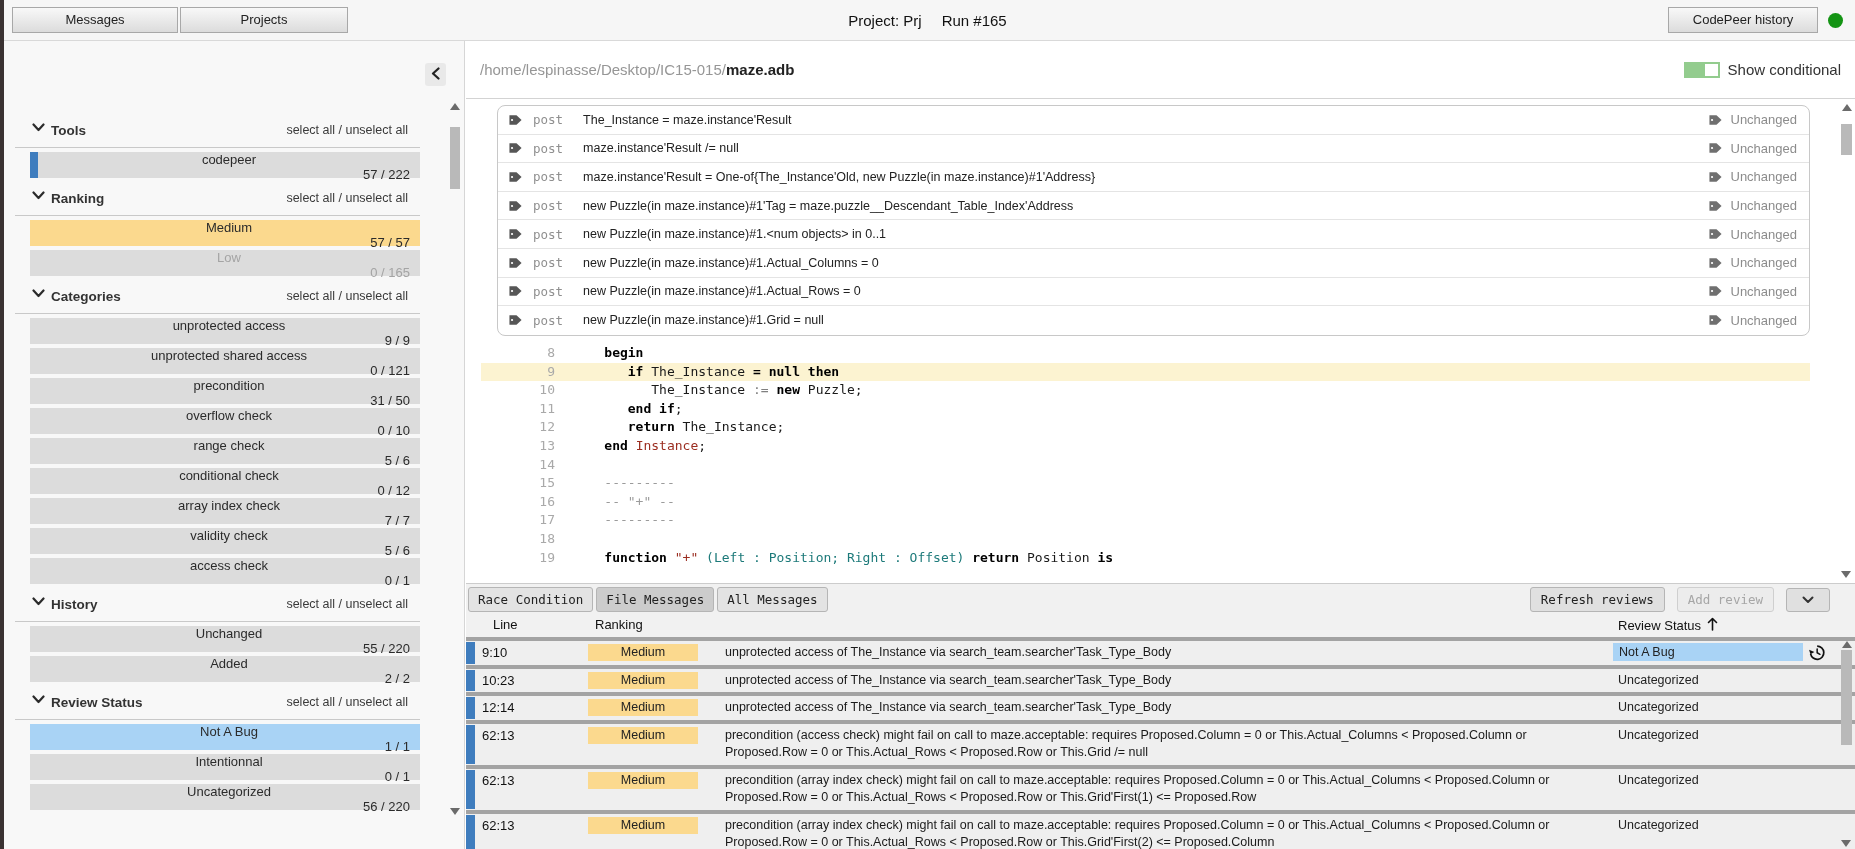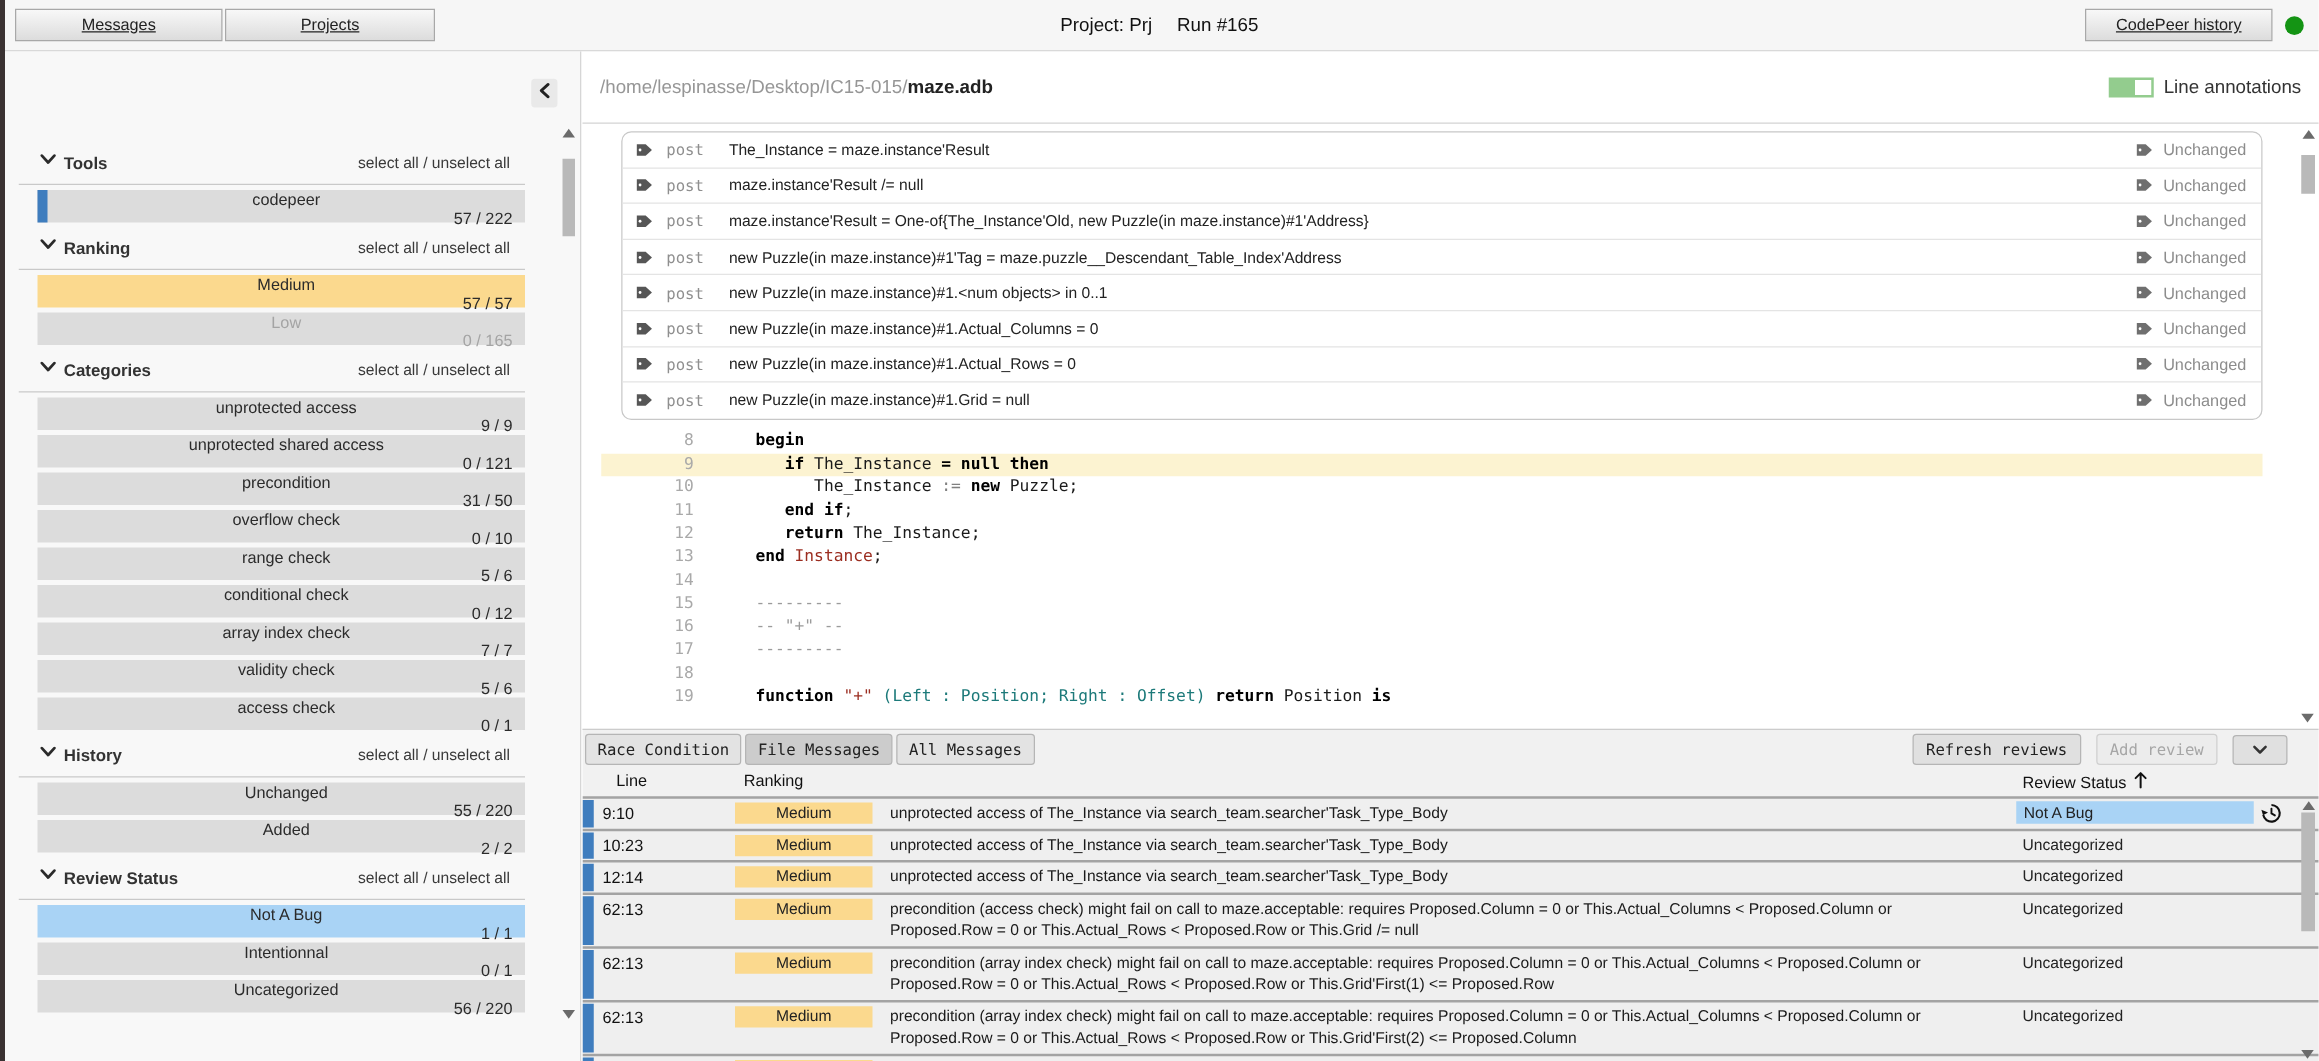--- a/index.html
+++ b/index.html
@@ -3,21 +3,21 @@
 <meta charset="utf-8">
 <style>
   html,body{margin:0;padding:0;}
   body{width:1855px;height:849px;position:relative;overflow:hidden;background:#fff;
        font-family:"Liberation Sans",sans-serif;color:#1a1a1a;}
   
   .hdr{position:absolute;left:0;top:0;width:1855px;height:40px;background:#f6f6f6;
        border-bottom:1px solid #d9d9d9;z-index:5;}
   .hbtn{position:absolute;top:7px;height:26px;box-sizing:border-box;border:1px solid #a8a8a8;
         border-radius:0;background:linear-gradient(#f8f8f8,#dcdcdc);font-size:13px;color:#222;
-        text-align:center;line-height:24px;cursor:pointer;text-decoration:underline;}
+        text-align:center;line-height:24px;cursor:pointer;}
   .hbtn-messages{left:12px;width:166px;}
   .hbtn-projects{left:180px;width:168px;}
   .hbtn-history{left:1668px;width:150px;}
   .htitle{position:absolute;left:0;right:0;top:0;height:40px;display:flex;gap:20px;
           align-items:center;justify-content:center;font-size:15px;color:#111;}
   .statusdot{position:absolute;left:1828px;top:13px;width:15px;height:15px;border-radius:50%;
              background:#149414;}
   .darkstrip{position:absolute;left:0;top:0;width:4px;height:849px;background:#3a3232;z-index:9;}
   
   .sidebar{position:absolute;left:0;top:41px;width:465px;height:808px;background:#f8f8f8;
@@ -93,21 +93,21 @@
         border:1px solid #b5b5b5;border-radius:3px;color:#222;cursor:pointer;}
   .tbtn.disabled{color:#a6a6a6;background:#ececec;border-color:#cfcfcf;}
   .tbtn-refresh{margin-right:12px;}
   .tbtn-dd{margin-left:12px;width:44px;display:inline-flex;justify-content:center;align-items:center;
            padding:4px 0;height:24px;box-sizing:border-box;}
   .thead{position:relative;height:24px;font-size:13px;color:#111;}
   .th-line{position:absolute;left:27px;top:4px;}
   .th-rank{position:absolute;left:129px;top:4px;}
   .th-rev{position:absolute;left:1152px;top:4px;display:flex;align-items:center;gap:6px;}
   .mrows{position:relative;}
-  .mrow{position:relative;background:#efefef;border-top:2px solid #a3a3a3;padding:3px 3px;min-height:17px;}
+  .mrow{position:relative;background:#efefef;border-top:4px solid #a3a3a3;padding:3px 16px;min-height:17px;}
   .mrow .bar{position:absolute;left:0;top:1px;bottom:1px;width:9px;background:#3f7dbe;}
   .c-line{position:absolute;left:16px;top:4px;font-size:13px;color:#111;}
   .c-rank{position:absolute;left:122px;top:3px;width:110px;height:17px;background:#fbd98e;
           text-align:center;font-size:12.5px;line-height:17px;color:#222;}
   .c-msg{margin-left:243px;width:872px;font-size:12.5px;line-height:17.5px;color:#1a1a1a;}
   .c-rev{position:absolute;left:1152px;top:4px;font-size:12.5px;color:#222;}
   .mrow.sel .c-rev{left:1147px;top:2px;width:190px;box-sizing:border-box;padding:2px 0 2px 6px;
                    background:#a9d3f5;}
   .histicon{position:absolute;left:1341px;top:2px;width:19px;height:19px;cursor:pointer;}
   .bp-sb{position:absolute;right:0;top:57px;width:17px;height:206px;}
@@ -285,21 +285,21 @@
   </div>
 </div>
 
 <div class="main">
   <div class="filebar">
     <span class="path"><span>/home/lespinasse/Desktop/IC15-015/</span><b>maze.adb</b></span>
     <span class="annctl">
       <span class="toggle">
           <span class="knob"></span>
         </span>
-      <span class="annlabel">Line annotations</span>
+      <span class="annlabel">Show conditional</span>
     </span>
   </div>
 
   <div class="scrollwrap">
     <div class="annbox">
         <div class="annrow">
           <span style="display: inline-flex;">
             <svg width="15" height="14" viewBox="0 0 16 15">
               <path d="M1.5 2.5 h7.6 l5.4 5 l-5.4 5 H1.5 z" fill="#565656"></path>
               <circle cx="4.3" cy="7.5" r="1.2" fill="#fff"></circle>

